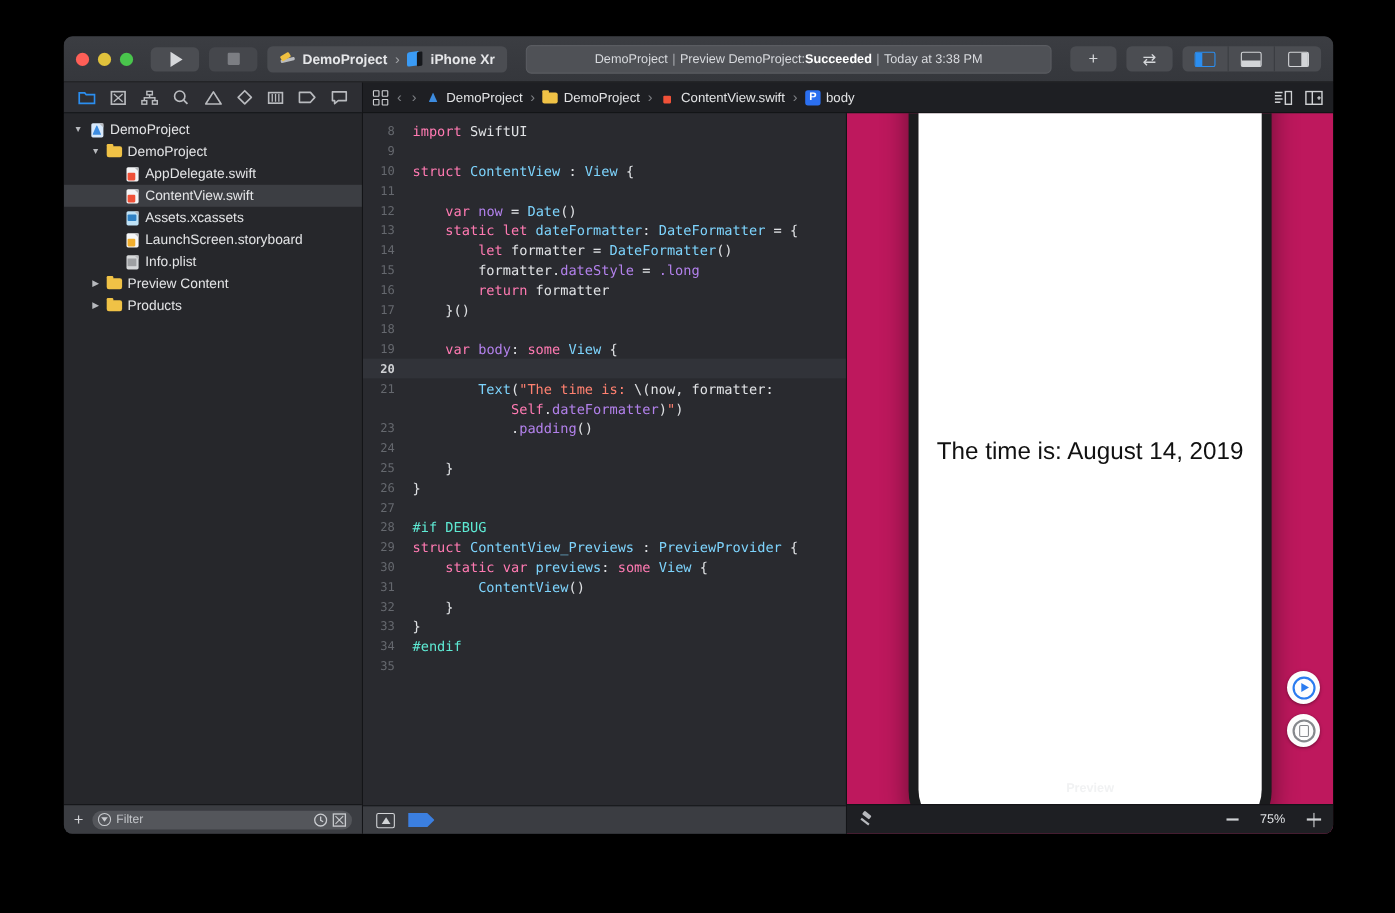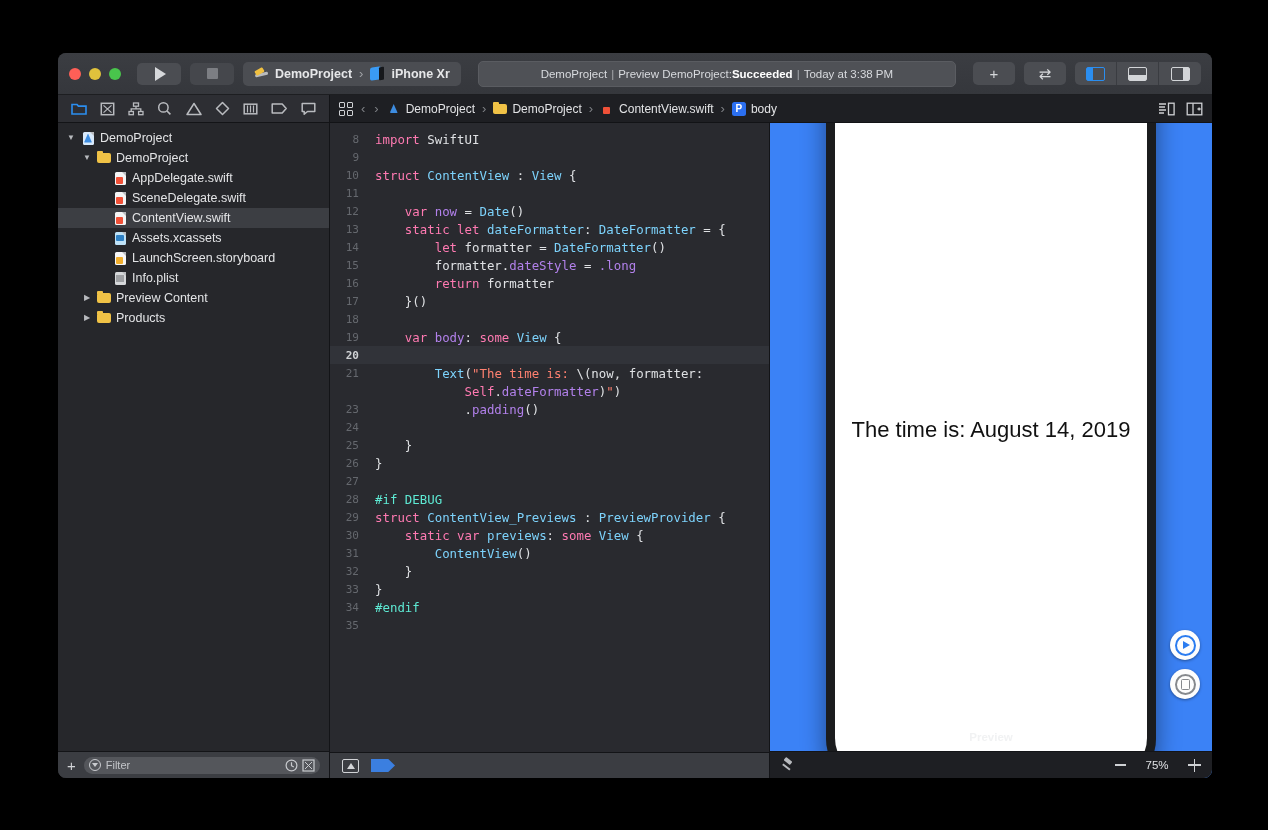--- a/index.html
+++ b/index.html
@@ -2,21 +2,21 @@
 <html><head>
 <meta charset="utf-8">
 <style>
   * { box-sizing: border-box; margin: 0; padding: 0; }
   html, body {
     width: 1268px; height: 830px;
     background: #000;
     font-family: "Liberation Sans", sans-serif;
     overflow: hidden;
   }
-  #root { position: relative; width: 1268px; height: 668px; background: #000; margin-top: 20px; }
+  #root { position: relative; width: 1268px; height: 668px; background: #000; }
 
   
   .window {
     position: absolute;
     left: 58px; top: 33px;
     width: 1154px; height: 725px;
     background: #292a2f;
     border-radius: 8px;
     overflow: hidden;
     box-shadow: 0 14px 40px rgba(0,0,0,.75);
@@ -293,21 +293,21 @@
   }
   .cb-ico i { width: 0;height: 0; border-left: 4px solid transparent; border-right: 4px solid transparent; border-bottom: 6px solid #d2d4d7; }
   .bkpt {
     width: 24px; height: 13px; background: #3b7fe0;
     clip-path: polygon(0 0, 72% 0, 100% 50%, 72% 100%, 0 100%);
   }
 
   
   .canvas-pane {
     width: 442px; flex: 0 0 442px;
-    background: #3b82f6;
+    background: #be185d;
     display: flex; flex-direction: column;
     position: relative;
   }
   .canvas-stage {
     flex: 1 1 auto; position: relative; overflow: hidden;
     display: flex; flex-direction: column; align-items: center;
   }
   .device {
     position: absolute;
     left: 50%; transform: translateX(-50%);
@@ -498,27 +498,20 @@
               <span class="tri">▼</span>
               <span class="ico folder"></span>
               <span>DemoProject</span>
             </div>
             <div class="row" style="padding-left: 40px;">
               <span class="tri none"></span>
               <span class="ico doc swift">
                 <span class="badge"></span>
               </span>
               <span>AppDelegate.swift</span>
-            </div>
-            <div class="row" style="padding-left: 40px;">
-              <span class="tri none"></span>
-              <span class="ico doc swift">
-                <span class="badge"></span>
-              </span>
-              <span>SceneDelegate.swift</span>
             </div>
             <div class="row selected" style="padding-left: 40px;">
               <span class="tri none"></span>
               <span class="ico doc swift">
                 <span class="badge"></span>
               </span>
               <span>ContentView.swift</span>
             </div>
             <div class="row" style="padding-left: 40px;">
               <span class="tri none"></span>

